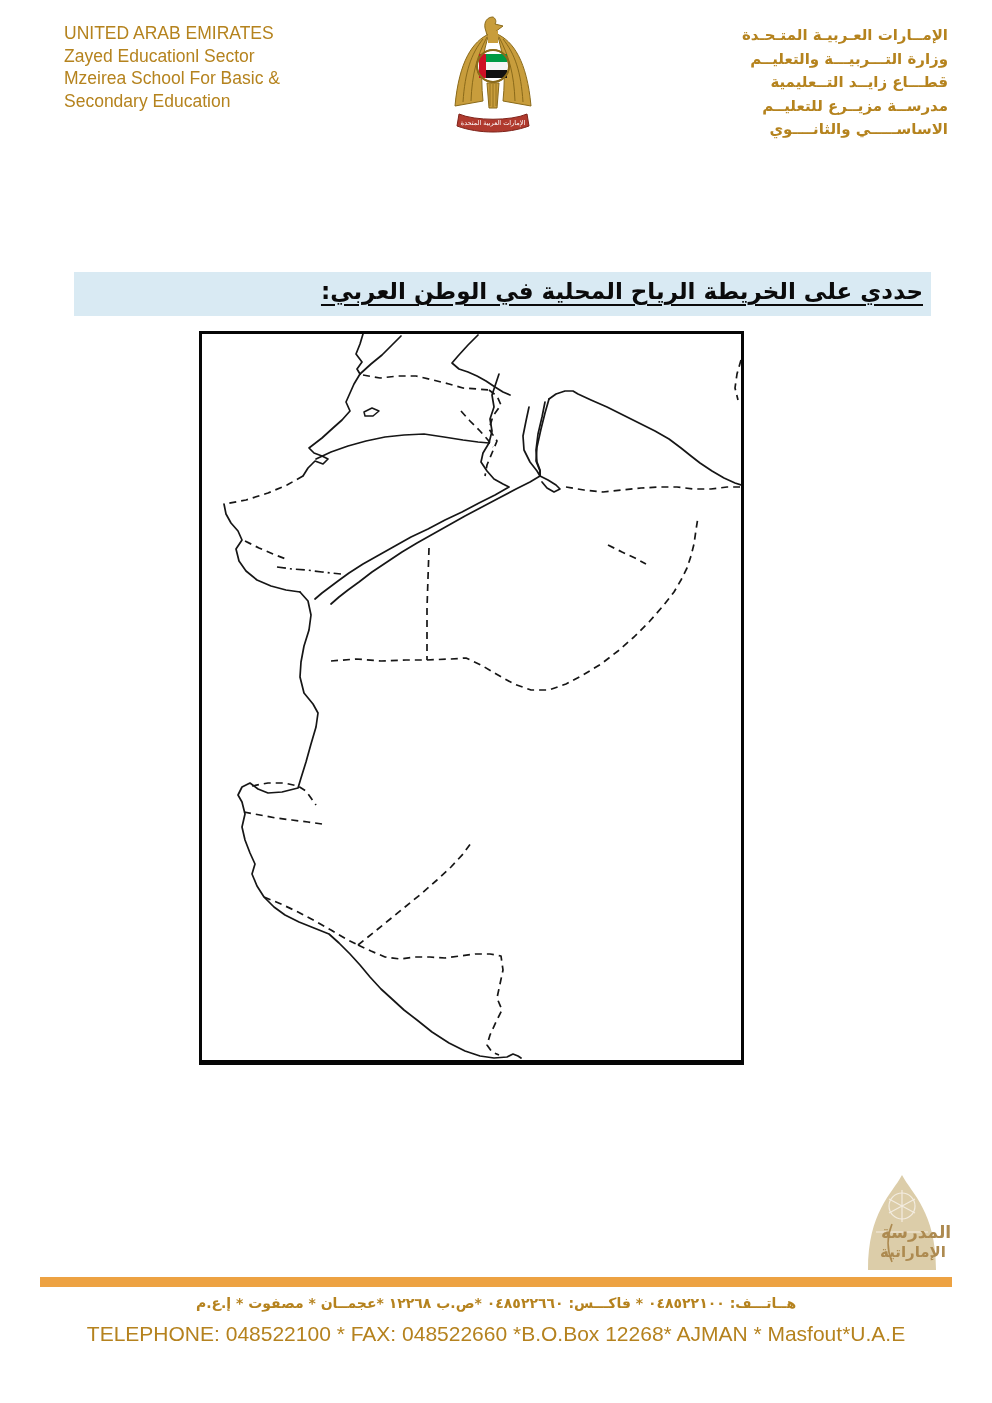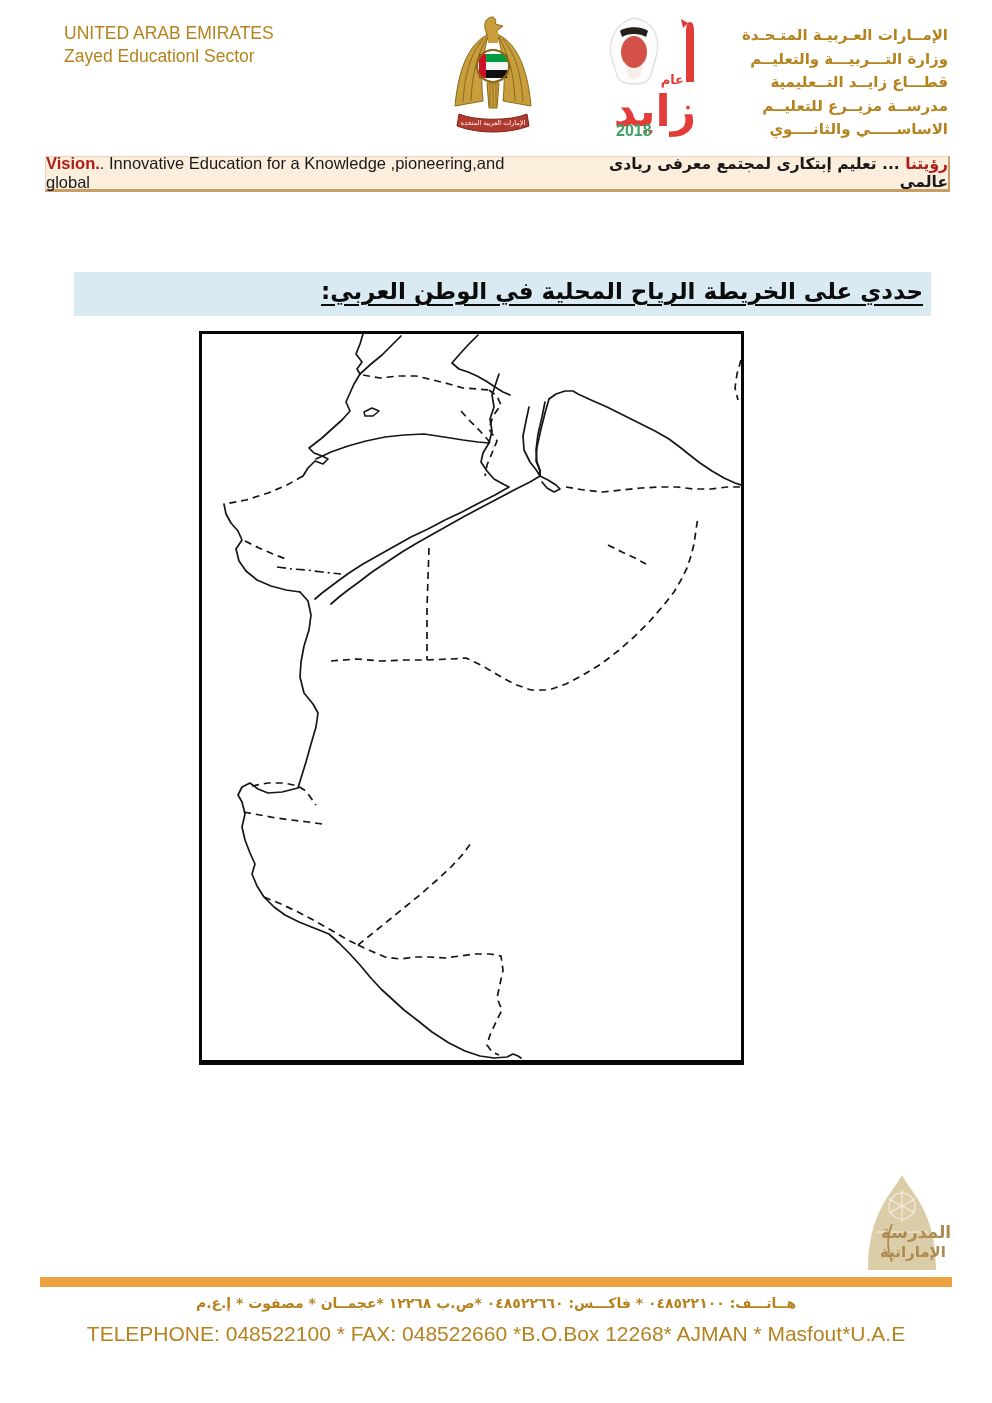--- a/index.html
+++ b/index.html
@@ -43,20 +43,22 @@
            font-size:21px;font-weight:400;}
 </style>
 </head>
 <body>
 
 <div id="page">
 
   <div class="hdr-left">
     <div>UNITED ARAB EMIRATES</div>
     <div>Zayed Educationl Sector</div>
+    <div>Mzeirea School For Basic &amp;</div>
+    <div>Secondary Education</div>
   </div>
 
   <div class="emblem">
     <svg width="100" height="124" viewBox="0 0 100 124">
       <path d="M46,20 C30,27 16,47 12,92 L40,87 C37,58 40,38 46,20 Z" fill="#C89D3C" stroke="#8a6a1a" stroke-width="1"></path>
       <path d="M54,20 C70,27 84,47 88,92 L60,87 C63,58 60,38 54,20 Z" fill="#C89D3C" stroke="#8a6a1a" stroke-width="1"></path>
       <path d="M20,88 C22,58 28,40 40,25" fill="none" stroke="#8a6a1a" stroke-width="1"></path>
       <path d="M28,87 C29,60 34,42 44,23" fill="none" stroke="#8a6a1a" stroke-width="1"></path>
       <path d="M80,88 C78,58 72,40 60,25" fill="none" stroke="#8a6a1a" stroke-width="1"></path>
       <path d="M72,87 C71,60 66,42 56,23" fill="none" stroke="#8a6a1a" stroke-width="1"></path>
@@ -70,46 +72,29 @@
         <rect x="43" y="56" width="21" height="8" fill="#111"></rect>
         <circle cx="50" cy="52" r="16" fill="none" stroke="#8a6a1a" stroke-width="2"></circle>
       </g>
       <path d="M44,69 L56,69 L54,94 L46,94 Z" fill="#C89D3C" stroke="#8a6a1a" stroke-width="1"></path>
       <path d="M47,70 L47,92 M50,70 L50,93 M53,70 L53,92" stroke="#8a6a1a" stroke-width="0.8"></path>
       <path d="M16,100 C32,107 68,107 84,100 L86,112 C64,120 36,120 14,112 Z" fill="#B03A2E" stroke="#7e2219" stroke-width="1"></path>
       <text x="50" y="111" text-anchor="middle" font-size="6.5" fill="#ffffff" font-family="DejaVu Sans, sans-serif">الإمارات العربية المتحدة</text>
     </svg>
   </div>
 
-  <div class="zayed">
-    <svg width="104" height="124" viewBox="0 0 104 124">
-      <path d="M36,2 C18,6 10,24 13,40 L20,62 C25,70 47,70 52,62 L59,38 C62,18 54,5 36,2 Z" fill="#fdfdfd" stroke="#e2e2e2" stroke-width="1.5"></path>
-      <ellipse cx="36" cy="36" rx="13" ry="16" fill="#D35247"></ellipse>
-      <path d="M22,15 C28,10 44,10 50,15 L48,21 C42,17 30,17 24,21 Z" fill="#26201c"></path>
-      <path d="M26,45 C30,55 42,55 46,45 L42,60 C38,64 34,64 30,60 Z" fill="#f6efe8"></path>
-      <path d="M92,6 C89,6 88,10 88,16 L88,66 L96,66 L96,16 C96,10 95,6 92,6 Z" fill="#E23C39"></path>
-      <path d="M83,3 L90,7 L85,12 Z" fill="#E23C39"></path>
-      <text x="86" y="68" text-anchor="end" font-size="13" fill="#E23C39" font-weight="bold" font-family="DejaVu Sans, sans-serif">عام</text>
-      <text x="98" y="110" text-anchor="end" font-size="44" fill="#E23C39" font-weight="bold" font-family="DejaVu Sans, sans-serif">زايد</text>
-      <text x="18" y="120" font-size="16" fill="#3FA065" font-weight="bold">2018</text>
-    </svg>
-  </div>
 
   <div class="hdr-right">
     <div>الإمــارات العـربيـة المتـحـدة</div>
     <div>وزارة التـــربيـــة والتعليــم</div>
     <div>قطـــاع  زايــد  التــعليمية</div>
     <div>مدرســة مزيــرع للتعليــم</div>
     <div>الاساســـــي والثانــــوي</div>
   </div>
 
-  <div class="banner">
-    <span class="en"><b>Vision.</b><span>. Innovative Education for a Knowledge ,pioneering,and global</span></span>
-    <span class="ar"><b>رؤيتنا</b><span> ... تعليم إبتكارى لمجتمع معرفى ريادى عالمى</span></span>
-  </div>
 
   <div class="titlebar">
     <span>حددي على الخريطة الرياح المحلية في الوطن العربي:</span>
   </div>
 
   <div class="mapbox">
     <svg width="539" height="725" viewBox="202 334 539 725" preserveAspectRatio="none">
 
       <path class="coast" d="M363,334 L360,344 L356,354 L362,362 L357,369 L360,374"></path>
       <path class="coast" d="M401,336 L392,345 L382,355 L371,364 L360,374"></path>

